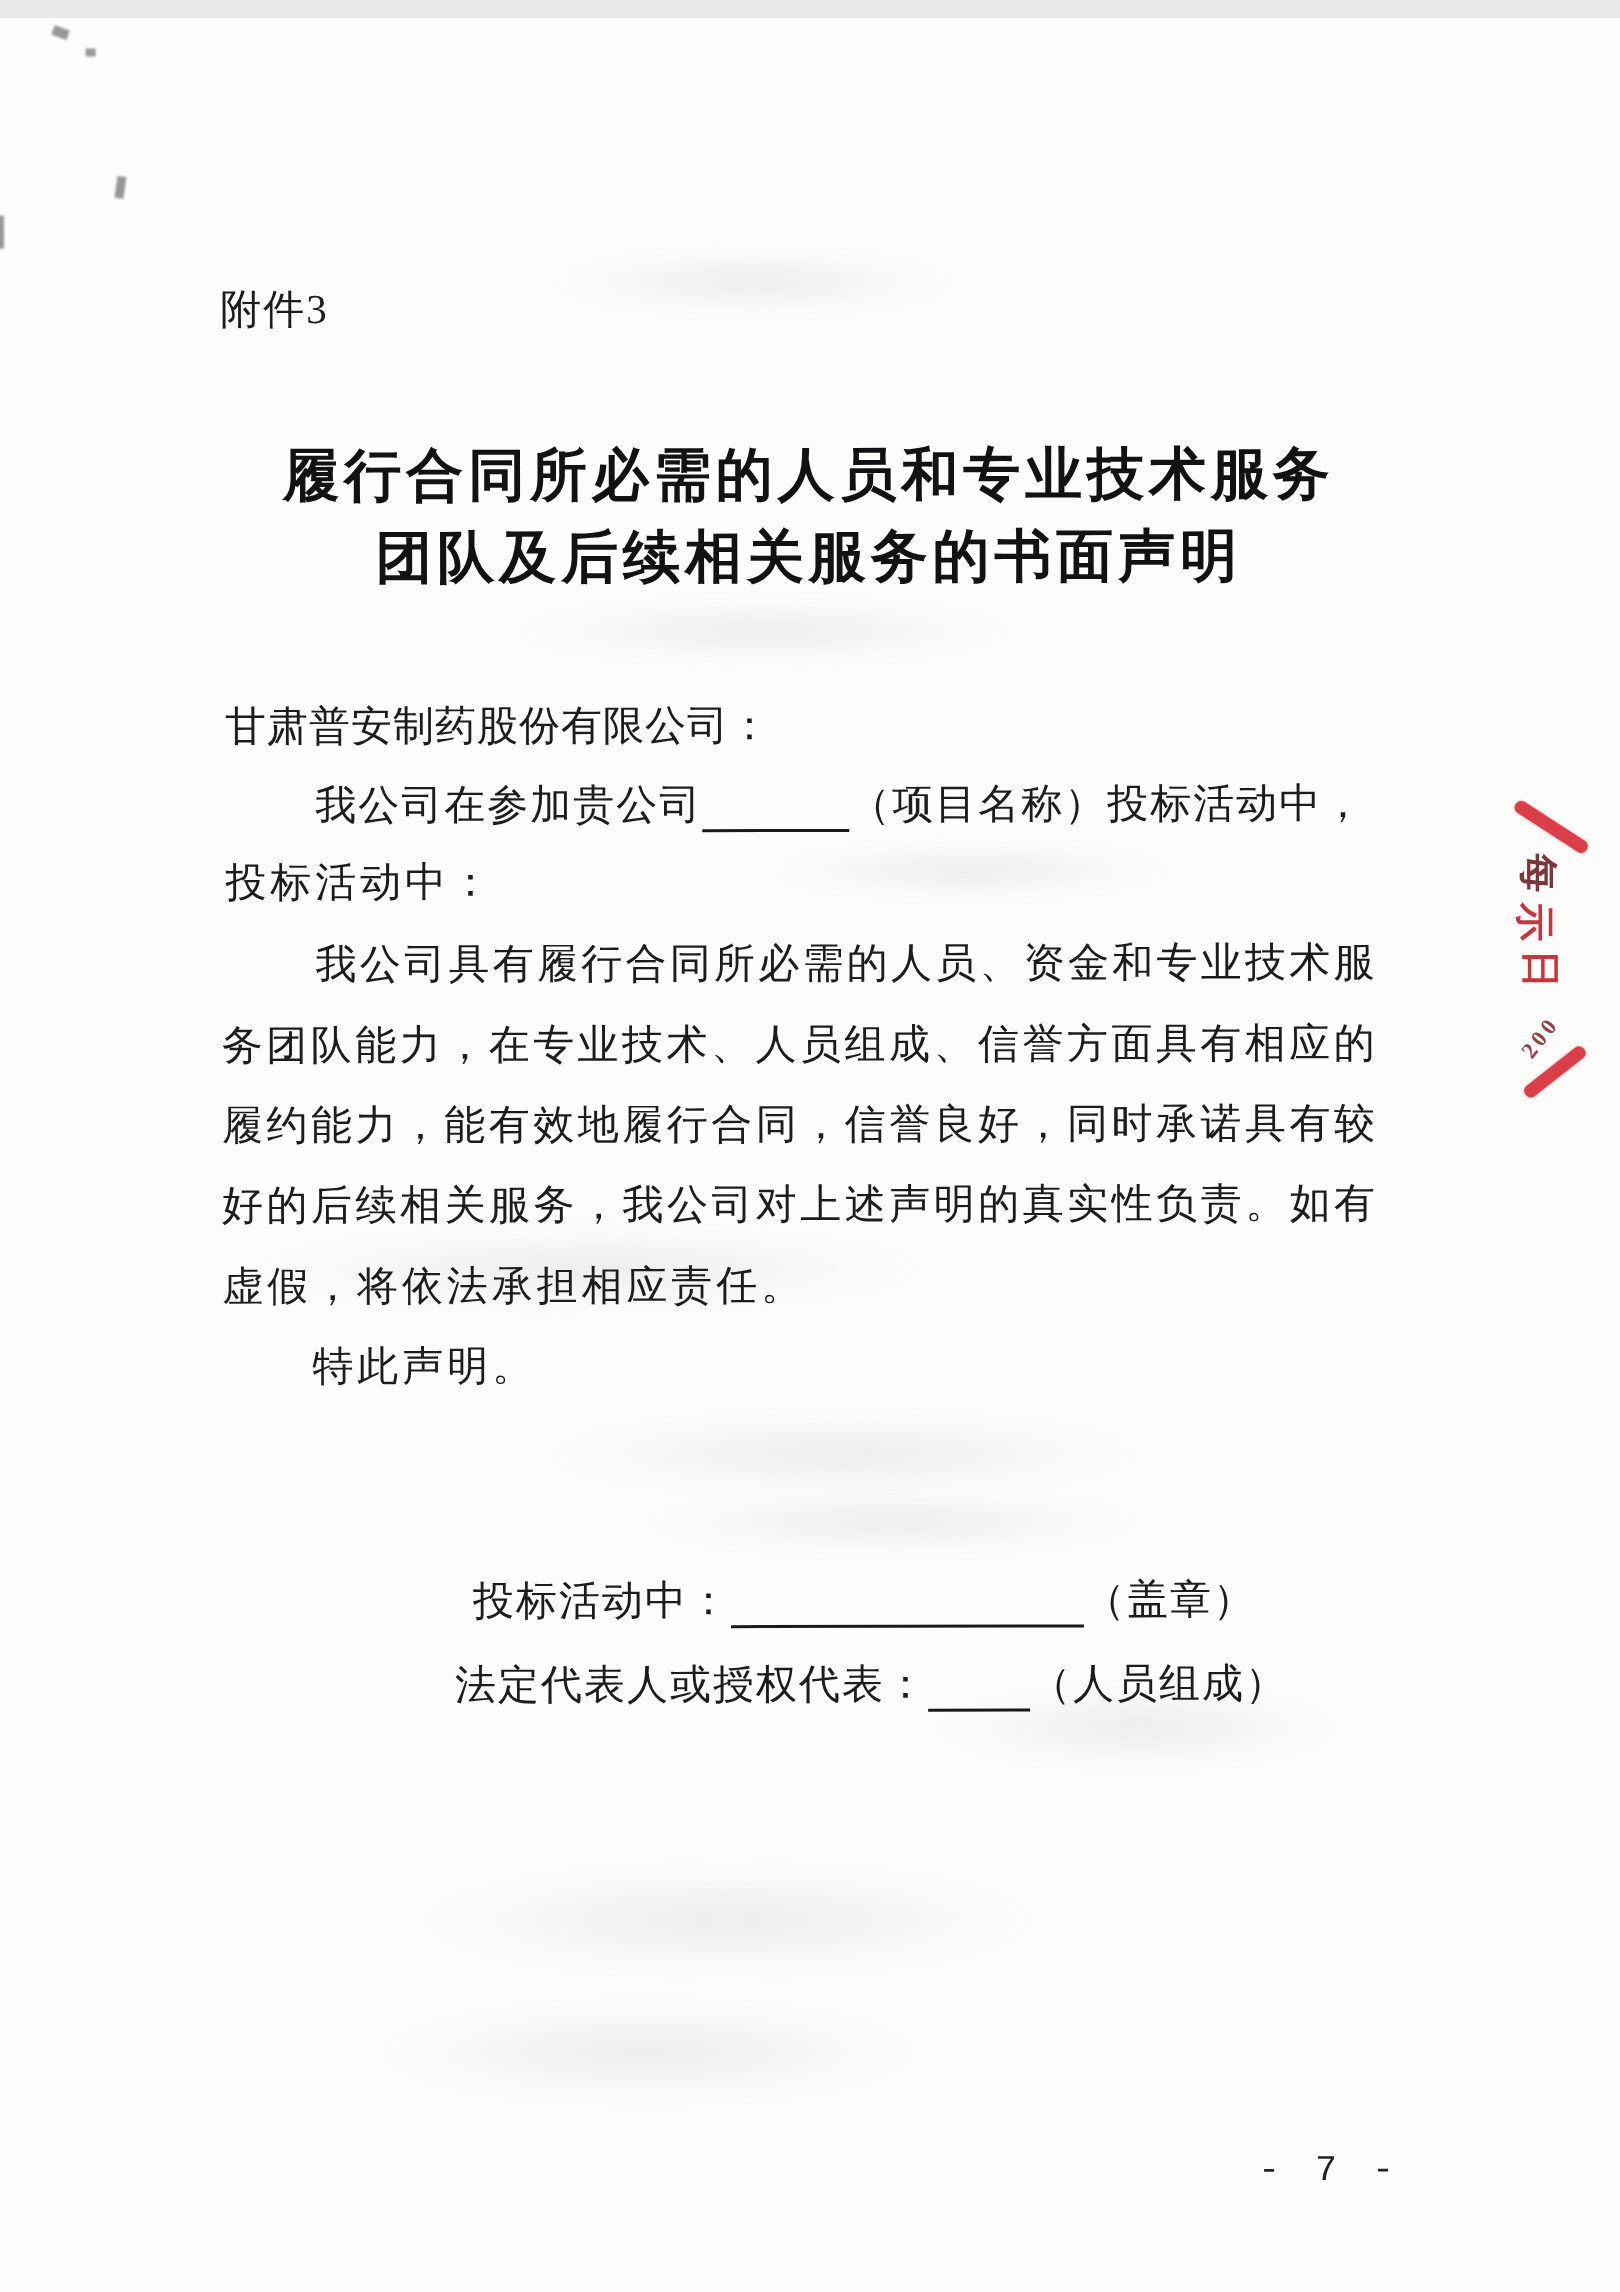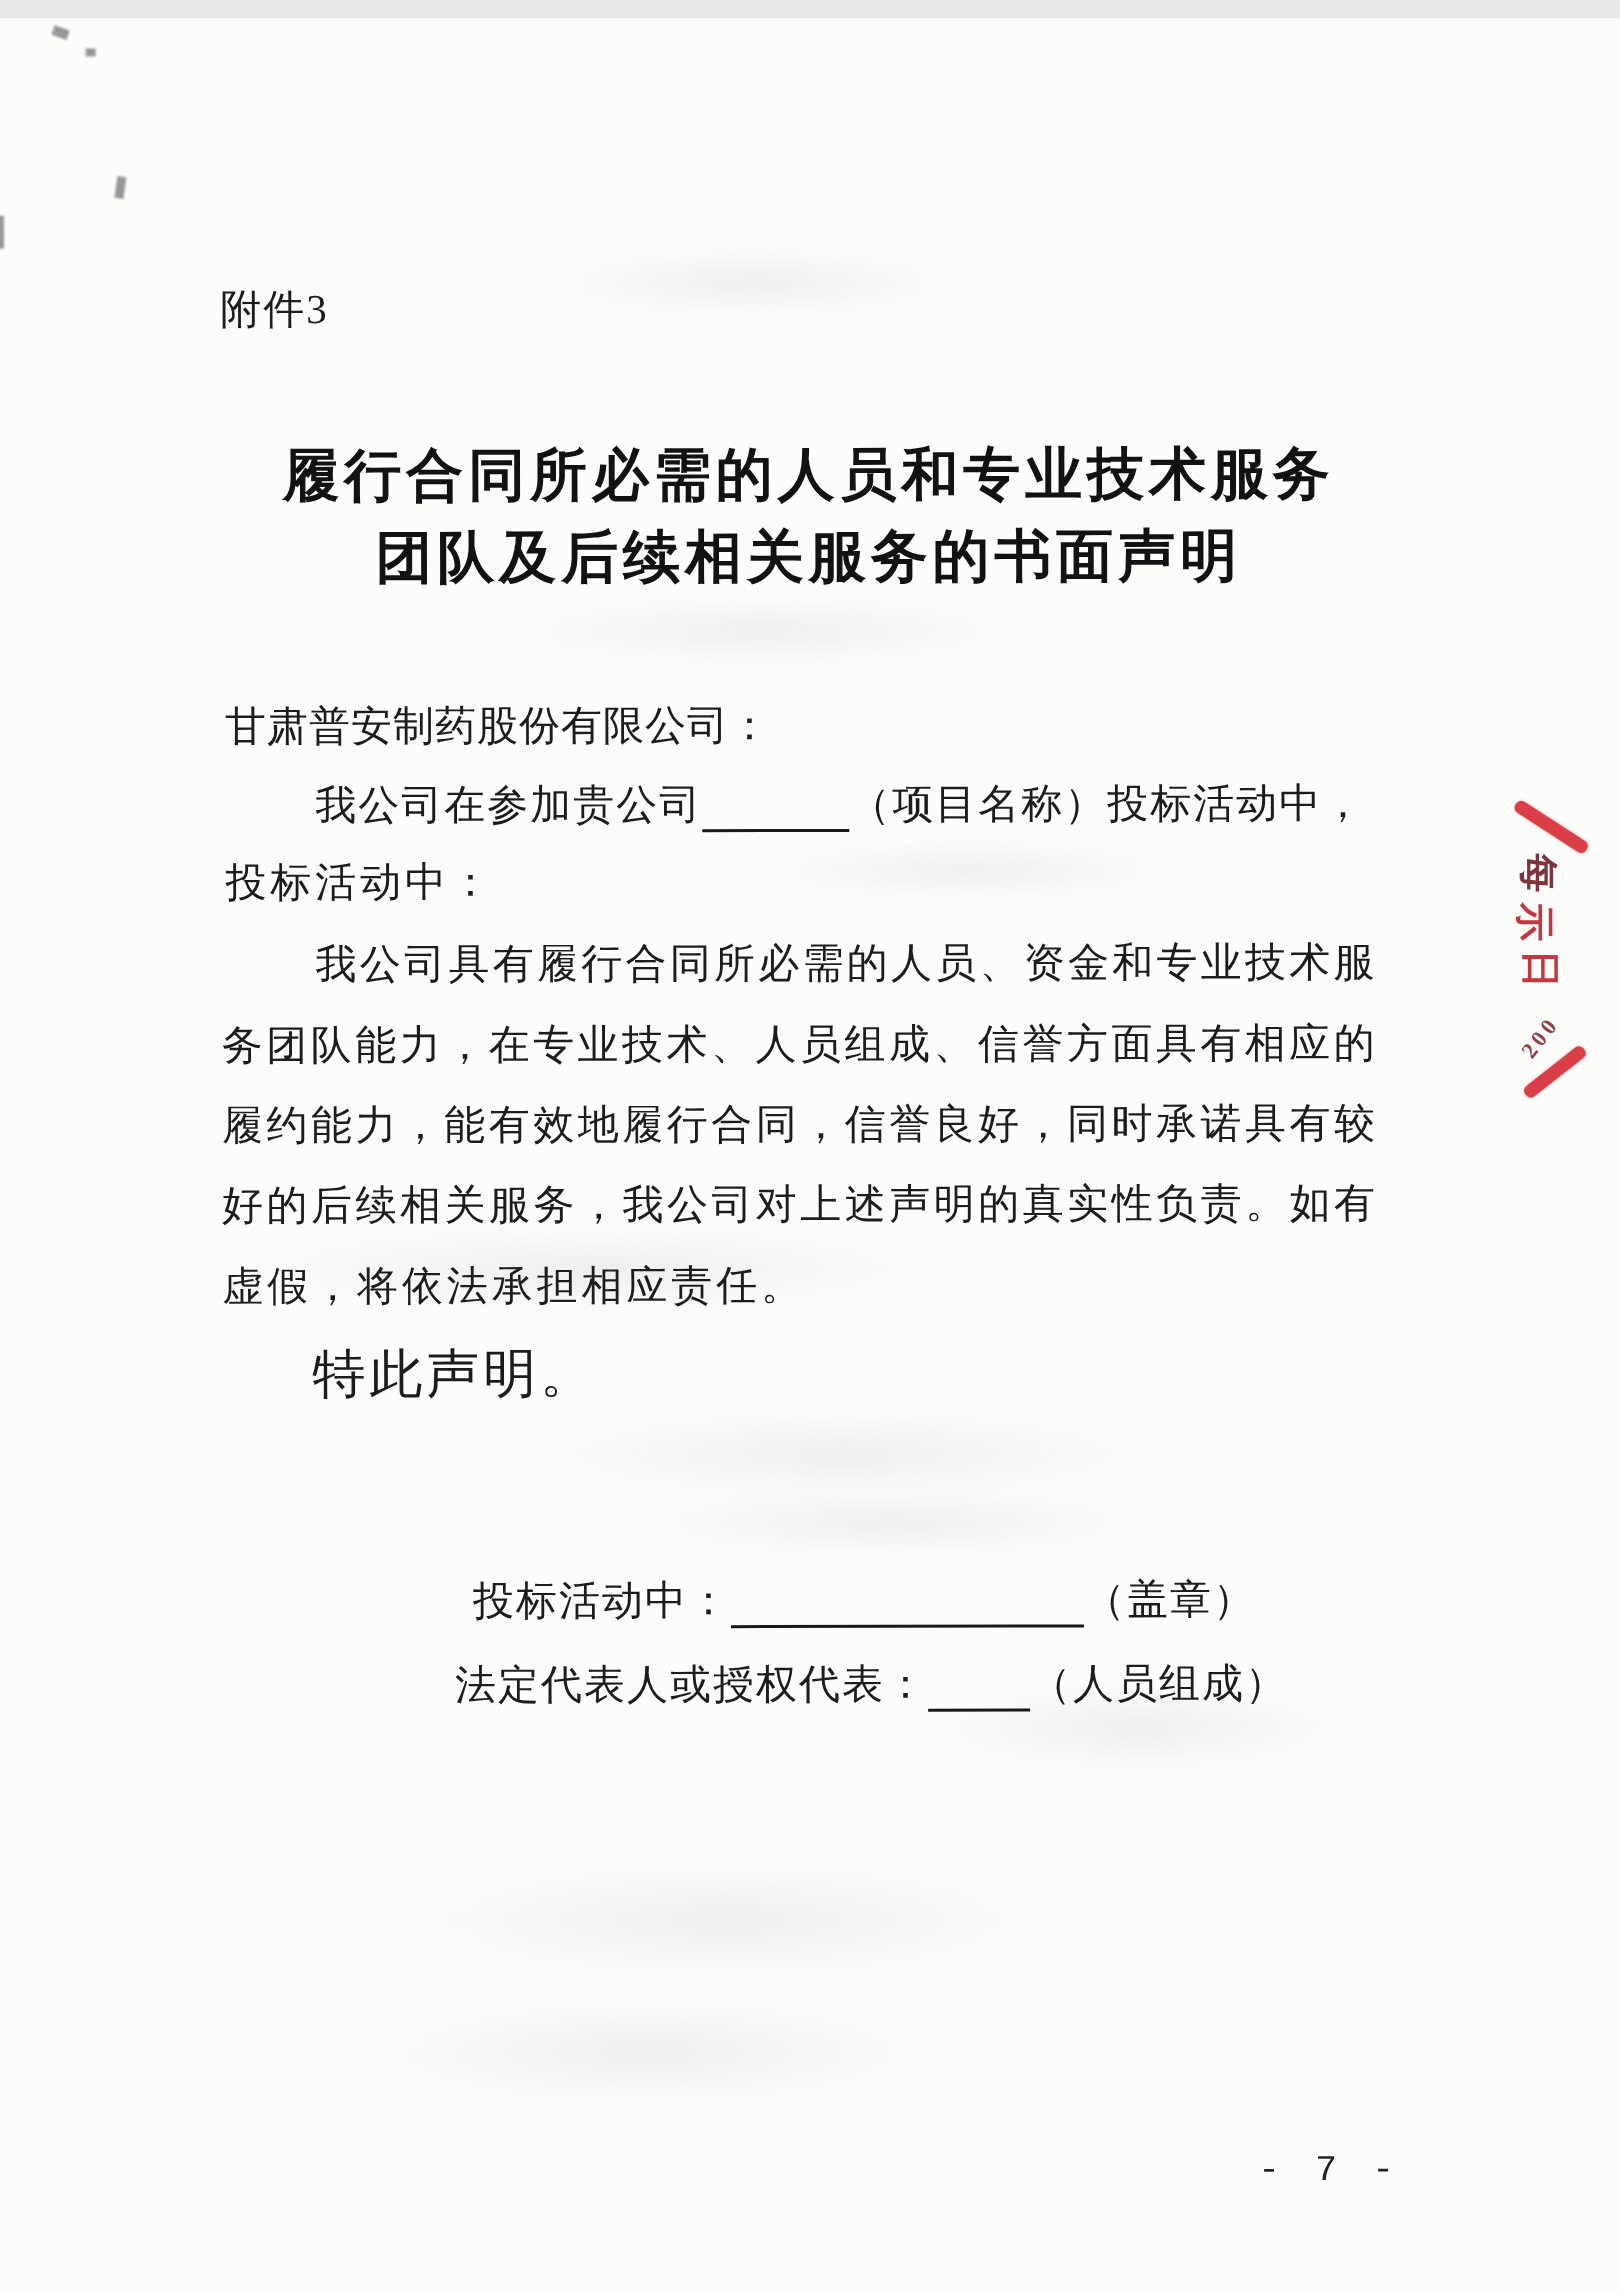--- a/index.html
+++ b/index.html
@@ -21,21 +21,21 @@
   .salutation{left:226px;top:680px;font-size:41px;letter-spacing:1px;}
   .para1{left:316px;top:759px;font-size:41px;letter-spacing:2px;}
   .declare{left:226px;top:836px;font-size:41px;letter-spacing:3.9px;}
   .bodyline{font-size:41px;line-height:51px;white-space:normal;
             text-align:justify;text-align-last:justify;}
   .bl0{left:316px;top:920px;width:1059px;}
   .bl1{left:222px;top:1001px;width:1153px;}
   .bl2{left:222px;top:1081px;width:1153px;}
   .bl3{left:222px;top:1161px;width:1153px;}
   .bl4{left:222px;top:1242px;width:1153px;text-align:left;text-align-last:left;letter-spacing:3.9px;}
-  .closing{left:312px;top:1320px;font-size:53px;letter-spacing:3.9px;}
+  .closing{left:312px;top:1320px;font-size:41px;letter-spacing:3.9px;}
   .sig1{left:472px;top:1555px;font-size:41px;letter-spacing:2px;}
   .sig2{left:454px;top:1639px;font-size:41px;letter-spacing:2px;}
   .dateline{left:608px;top:1713px;font-size:41px;}
   .dateline span{margin-right:80px;}
   .dateline span:last-child{margin-right:0;}
   .pagenum{left:1256px;top:2133px;font-size:36px;letter-spacing:6.9px;
            font-family:"Liberation Mono","DejaVu Sans Mono",monospace;color:#222;}
   
   .blank{display:inline-block;border-bottom:3.9px solid #191919;height:41px;vertical-align:bottom;}
   .blank.b-proj{width:147px;}

